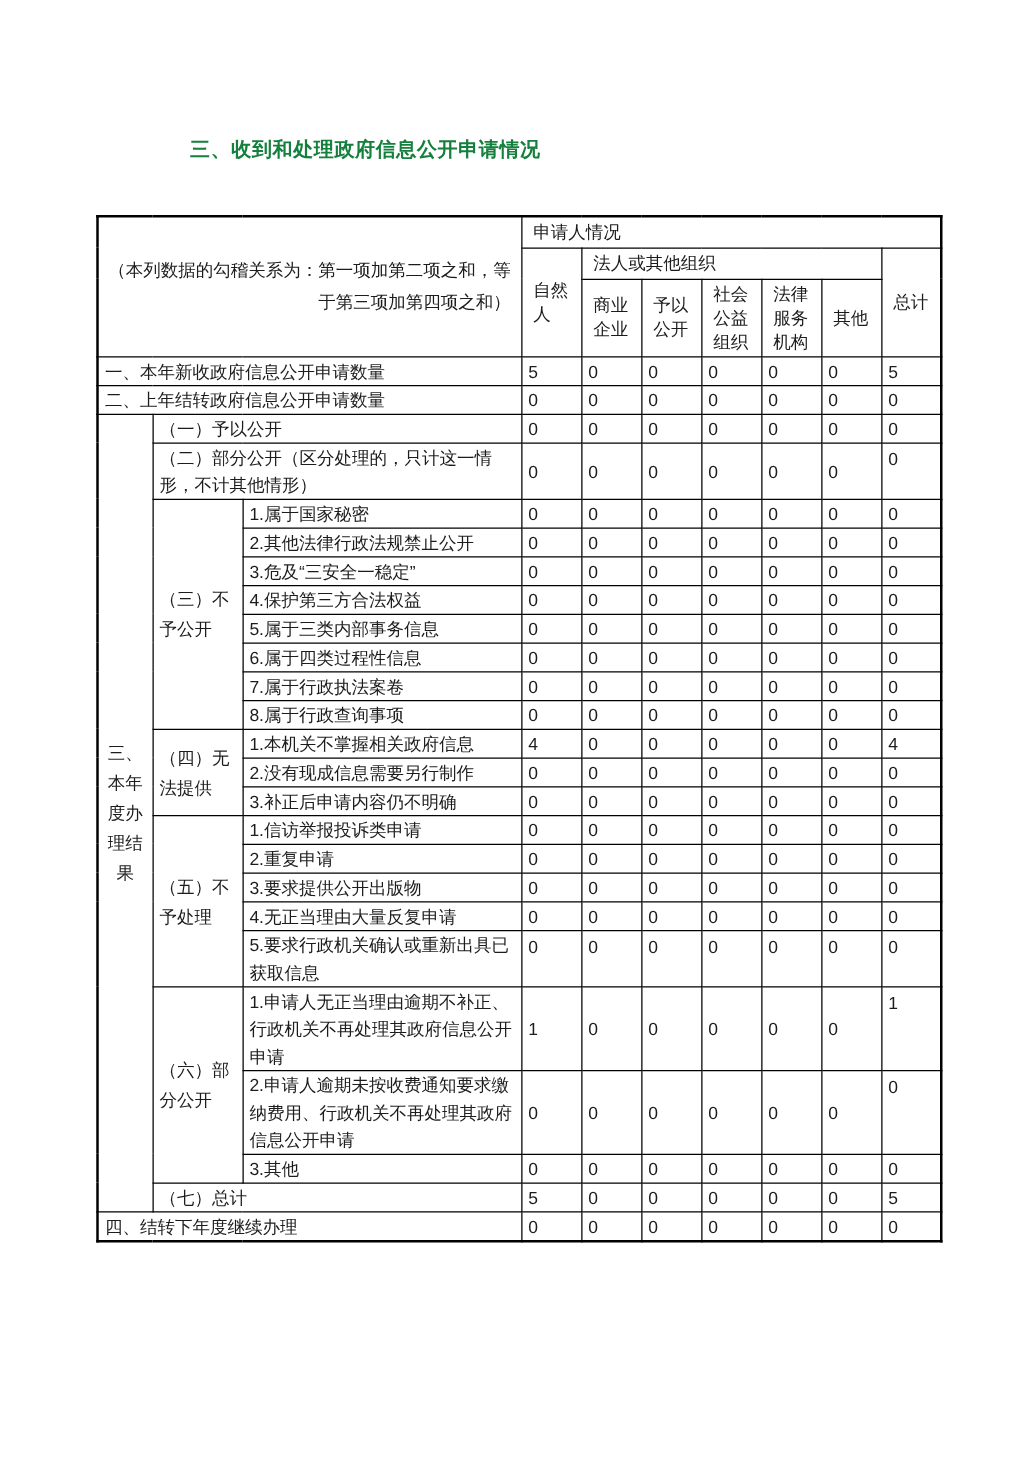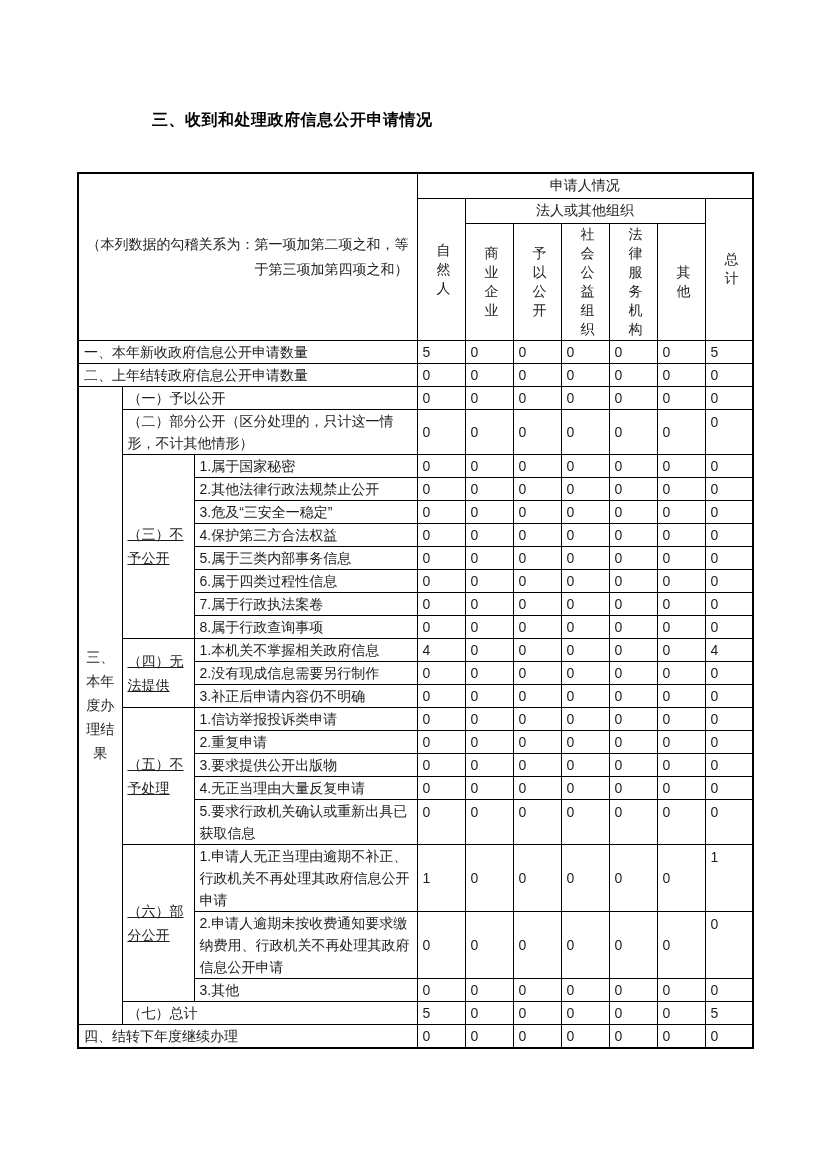--- a/index.html
+++ b/index.html
@@ -14,44 +14,44 @@
     overflow: hidden;
     color: #1f1f1f;
   }
   .doc-title {
     position: absolute;
     left: 152px;
     top: 110px;
     font-size: 16px;
     font-weight: bold;
     letter-spacing: 0.5px;
-    color: #000000;
+    color: #15803d;
     white-space: nowrap;
   }
   table.report {
     position: absolute;
     left: 77px;
     top: 172px;
     width: 675px;
     border-collapse: collapse;
     table-layout: fixed;
     font-size: 14px;
     color: #1c1c1c;
     border: 2px solid #000;
   }
   table.report th,
   table.report td {
     border: 1px solid #000;
     font-weight: normal;
     overflow: hidden;
   }
   thead th {
-    text-align: center;
-    vertical-align: middle;
-    padding: 1px 19px;
+    text-align: left;
+    vertical-align: middle;
+    padding: 1px 9px;
     line-height: 19px;
   }
   tr.h-row1 { height: 25px; }
   tr.h-row2 { height: 25px; }
   tr.h-row3 { height: 62px; }
   td.corner {
     text-align: right;
     vertical-align: middle;
     padding: 4px 8px 4px 6px;
     line-height: 25px;
@@ -67,21 +67,20 @@
   tbody td.grp-a {
     padding: 0 1px;
     line-height: 24px;
     text-align: center;
     vertical-align: middle;
   }
   tbody td.grp-b {
     padding: 0 2px 0 5px;
     line-height: 24px;
     vertical-align: middle;
-    text-decoration: underline;
   }
   tbody td.num { padding-left: 5px; }
   tbody td.vtop { vertical-align: top; padding-top: 1px; }
 </style>
 </head>
 <body>
 
 <div class="page">
 
   <div class="doc-title">三、收到和处理政府信息公开申请情况</div>

